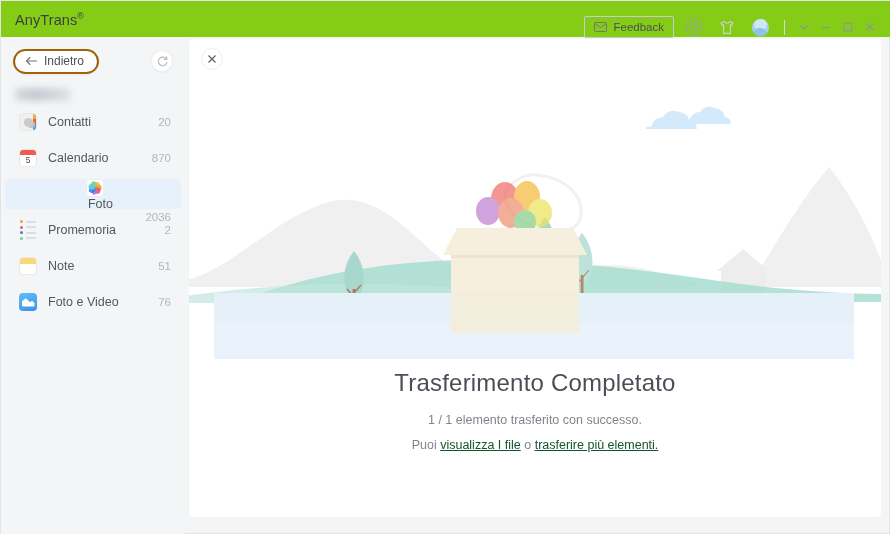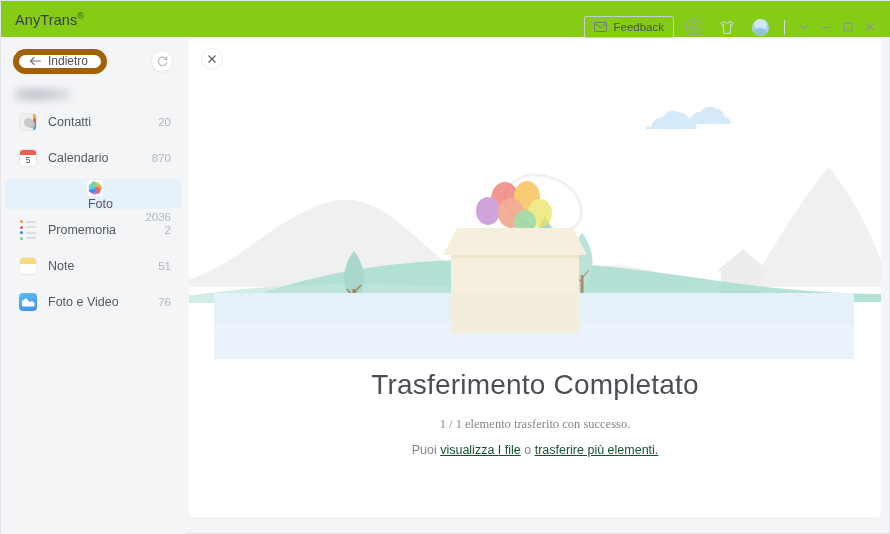--- a/index.html
+++ b/index.html
@@ -70,21 +70,21 @@
     background: #f4f5f7;
   }
   .side-top {
     height: 36px; display: flex; align-items: center;
     padding: 0 12px 0 12px; margin-top: 6px;
   }
   .back-btn {
     display: flex; align-items: center; gap: 6px;
     height: 25px; padding: 0 13px 0 10px;
     background: #ffffff; border-radius: 13px;
-    border: 6px solid #a16207;
+    border: 2px solid #a16207;
     box-shadow: 0 1px 2px rgba(40,50,70,.06);
     font-size: 12px; color: #4d525a; cursor: pointer;
   }
   .refresh-btn {
     margin-left: auto; width: 22px; height: 22px; border-radius: 50%;
     background: #fff; border: 1px solid #eef0f2;
     display: flex; align-items: center; justify-content: center; cursor: pointer;
     box-shadow: 0 1px 2px rgba(40,50,70,.05);
   }
   .device-name {
@@ -175,23 +175,23 @@
     border: 1px solid #eceef0;
     display: flex; align-items: center; justify-content: center;
     cursor: pointer; z-index: 5;
   }
 
   .illus { position: absolute; left: 0; top: 58px; width: 692px; height: 262px; }
   .illus svg { display: block; width: 692px; height: 262px; }
 
   .txt-wrap { position: absolute; left: 0; top: 330px; width: 692px; text-align: center; }
   .headline {
-    font-size: 28px; color: #4a4f57; font-weight: 400; letter-spacing: .2px;
-  }
-  .subline { margin-top: 16px; font-size: 12.5px; color: #80858d; font-family: Liberation Serif, serif; }
+    font-size: 24px; color: #4a4f57; font-weight: 400; letter-spacing: .2px;
+  }
+  .subline { margin-top: 16px; font-size: 12.5px; color: #80858d; }
   .hintline { margin-top: 11px; font-size: 12.5px; color: #80858d; }
   .hintline a {
     color: #14532d; text-decoration: underline; cursor: pointer;
   }
 </style>
 </head>
 <body>
 
 <div id="app">
 

